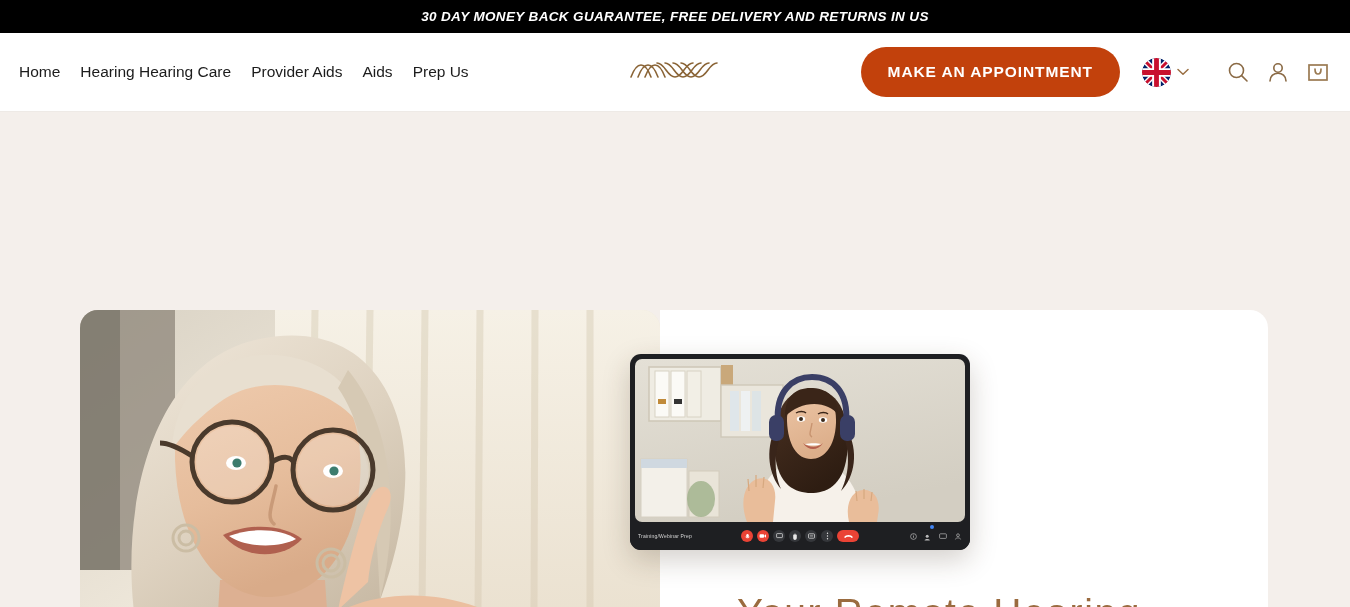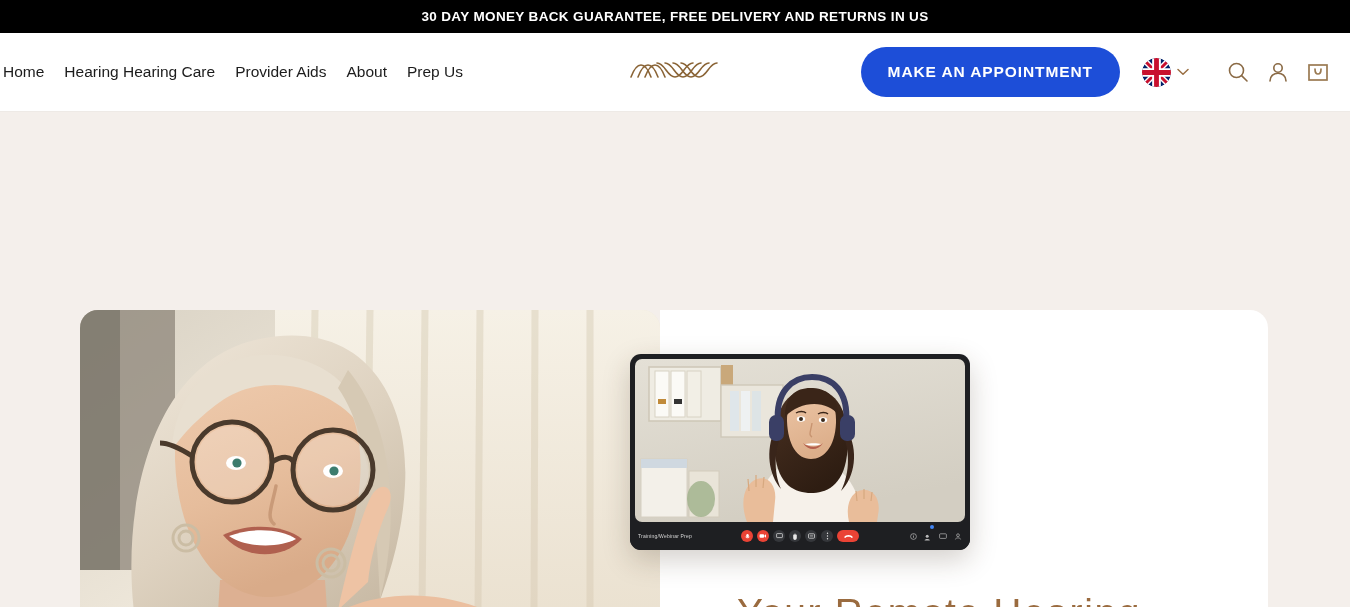--- a/index.html
+++ b/index.html
@@ -24,30 +24,31 @@
     display: flex;
     align-items: center;
     justify-content: center;
   }
   .announce-text {
     font-size: 13.5px;
     font-weight: 700;
     letter-spacing: 0.35px;
     text-transform: uppercase;
     white-space: nowrap;
+    font-style: italic;
   }
 
   
   .header {
     height: 79px;
     background: #ffffff;
     display: flex;
     align-items: center;
     position: relative;
-    padding: 0 17px 0 3px;
+    padding: 0 17px 0 19px;
     border-bottom: 1px solid #eeeae6;
   }
 
   .nav {
     display: flex;
     align-items: center;
     gap: 20px;
     flex: 0 0 auto;
   }
   .nav-link {
@@ -70,21 +71,21 @@
   }
 
   .header-right {
     margin-left: auto;
     display: flex;
     align-items: center;
     gap: 0px;
   }
 
   .cta-button {
-    background: #1d4ed8;
+    background: #c2410c;
     color: #ffffff;
     border: none;
     border-radius: 26px;
     height: 50px;
     padding: 0 27px;
     font-family: "Liberation Sans", sans-serif;
     font-size: 15.5px;
     font-weight: 700;
     letter-spacing: 0.9px;
     text-transform: uppercase;
@@ -251,21 +252,21 @@
 <div class="announce-bar">
   <span class="announce-text">30 DAY MONEY BACK GUARANTEE, FREE DELIVERY AND RETURNS IN US</span>
 </div>
 
 <div class="header">
 
   <nav class="nav">
     <a class="nav-link">Home</a>
     <a class="nav-link">Hearing Hearing Care</a>
     <a class="nav-link">Provider Aids</a>
-    <a class="nav-link">About</a>
+    <a class="nav-link">Aids</a>
     <a class="nav-link">Prep Us</a>
   </nav>
 
   <svg class="logo" viewBox="0 0 96 34">
     <g fill="none" stroke="#8a6436" stroke-width="1.6" stroke-linecap="round">
       <path d="M4 22 C10 6, 18 6, 24 22"></path>
       <path d="M11 22 C17 6, 25 6, 31 22"></path>
       <path d="M18 22 C24 6, 32 6, 38 22"></path>
       <path d="M30 8 C38 8, 40 22, 48 22 C56 22, 58 8, 66 8"></path>
       <path d="M38 8 C46 8, 48 22, 56 22 C64 22, 66 8, 74 8"></path>

